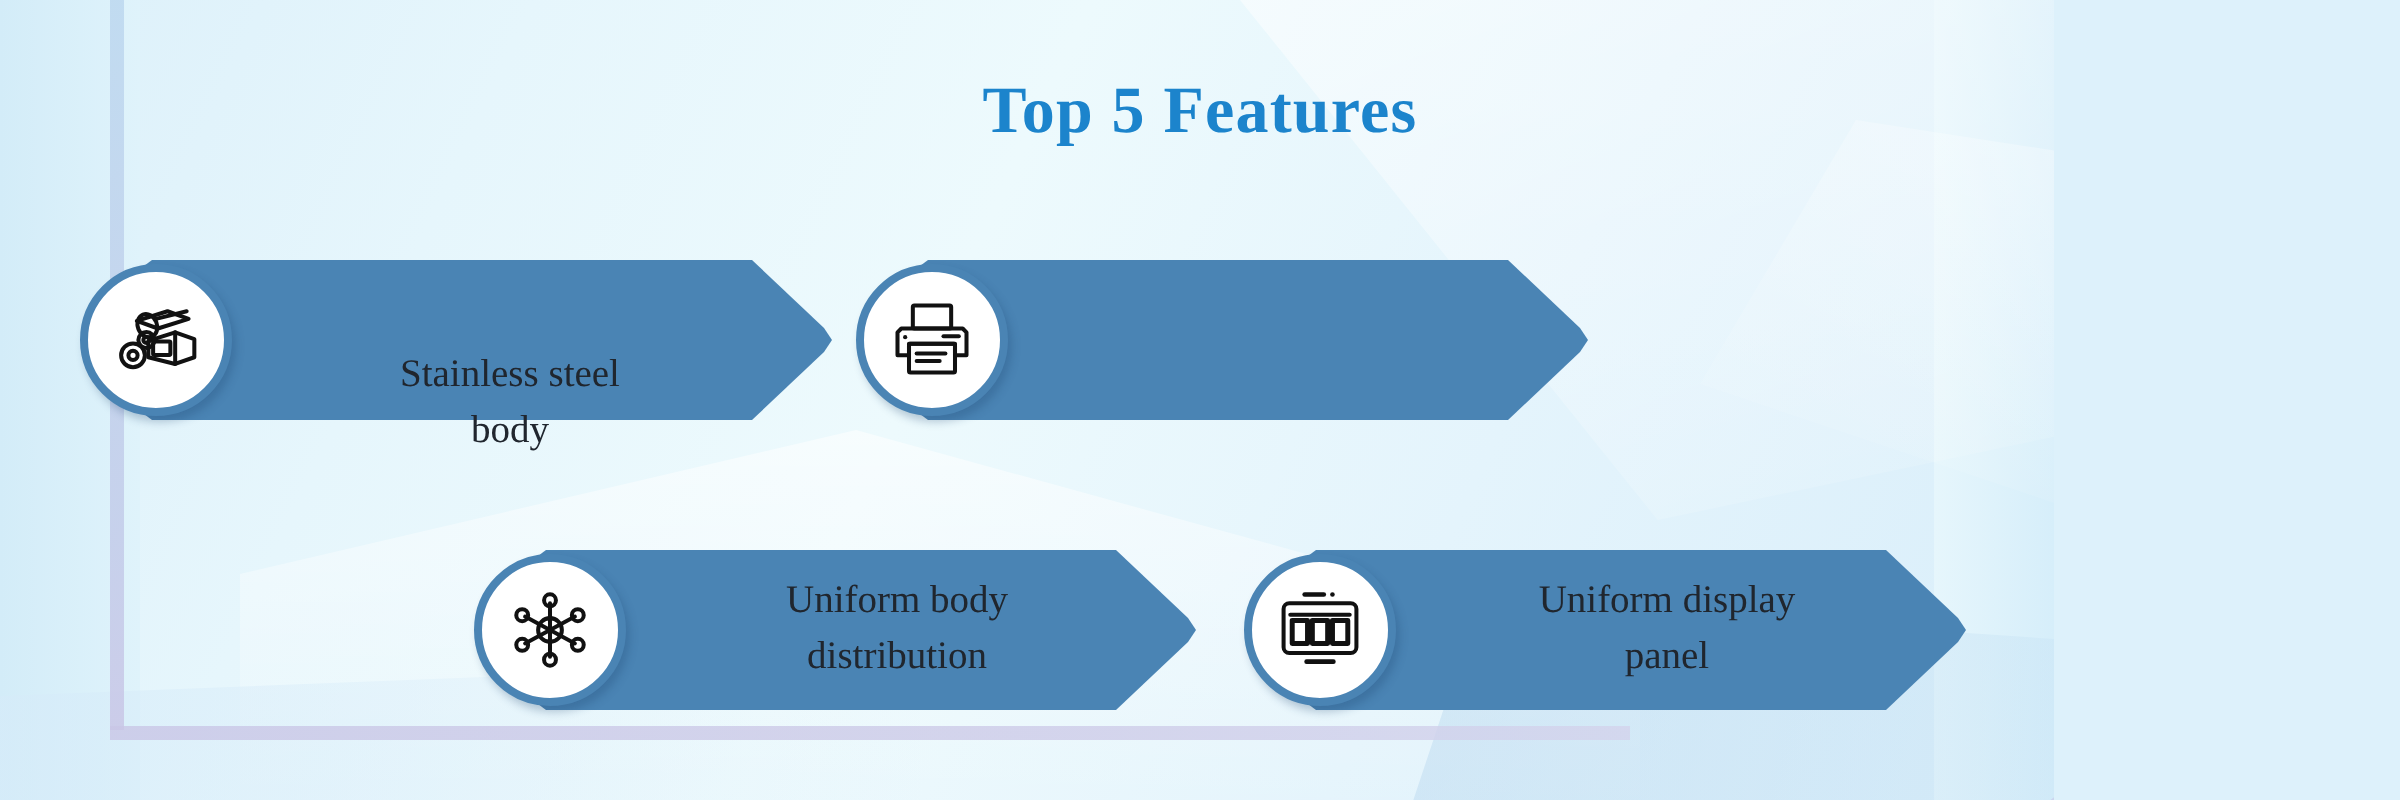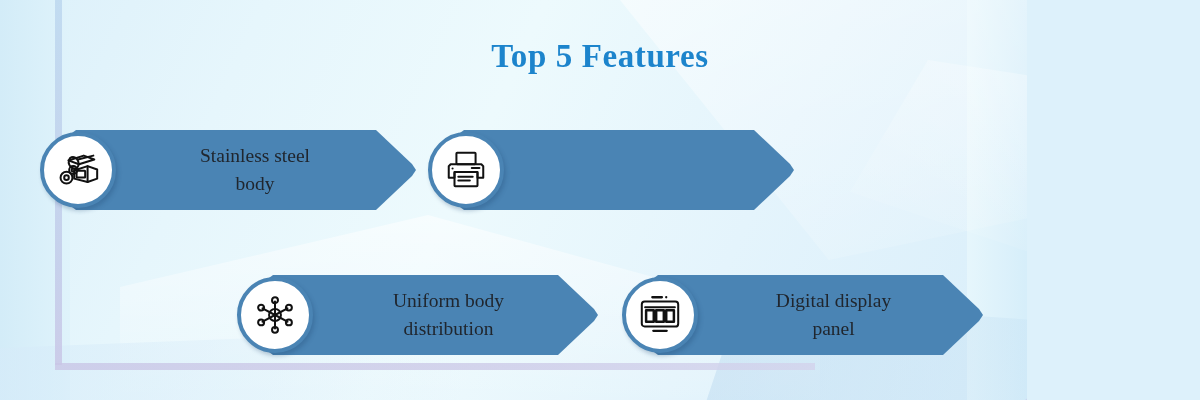--- a/index.html
+++ b/index.html
@@ -172,21 +172,21 @@
     box-shadow: 2px 3px 4px rgba(30,70,110,.28);
     z-index: 2;
   }
   .icon-circle svg {
     display: block;
   }
 
   
   #feat-0 { left: 40px;  top: 130px; width: 380px; }
   #feat-0 .banner { width: 358px; }
-  #feat-0 .banner-label { left: 90px; width: 250px; }
+  #feat-0 .banner-label { left: 90px; width: 250px; margin-top: 32px; }
 
   #feat-1 { left: 428px; top: 130px; width: 370px; }
   #feat-1 .banner { width: 348px; }
   #feat-1 .banner-label { left: 90px; width: 245px; }
 
   #feat-2 { left: 808px; top: 130px; width: 380px; }
   #feat-2 .banner { width: 358px; }
   #feat-2 .banner-label { left: 90px; width: 250px; }
 
   
@@ -273,21 +273,21 @@
         <circle cx="9.5" cy="16.3" r="3.1"></circle>
         <circle cx="38.5" cy="16.3" r="3.1"></circle>
         <circle cx="9.5" cy="31.7" r="3.1"></circle>
         <circle cx="38.5" cy="31.7" r="3.1"></circle>
       </svg>
     </div>
   </div>
 
   <div class="feature" id="feat-4">
     <div class="banner"></div>
-    <div class="banner-label">Digital display
+    <div class="banner-label">Uniform display
 panel</div>
     <div class="icon-circle">
       <svg width="46" height="46" viewBox="0 0 48 48" fill="none" stroke="#111" stroke-width="2.1" stroke-linecap="round" stroke-linejoin="round">
         <path d="M16 5.5 H26" stroke-width="2.4"></path>
         <circle cx="30.5" cy="5.5" r="1.2" fill="#111" stroke="none"></circle>
         <rect x="5" y="10" width="38" height="26" rx="3"></rect>
         <path d="M8.5 16 H39.5"></path>
         <rect x="9.5" y="19" width="8" height="12" stroke-width="2.6"></rect>
         <rect x="20" y="19" width="8" height="12" stroke-width="2.6"></rect>
         <rect x="30.5" y="19" width="8" height="12" stroke-width="2.6"></rect>

